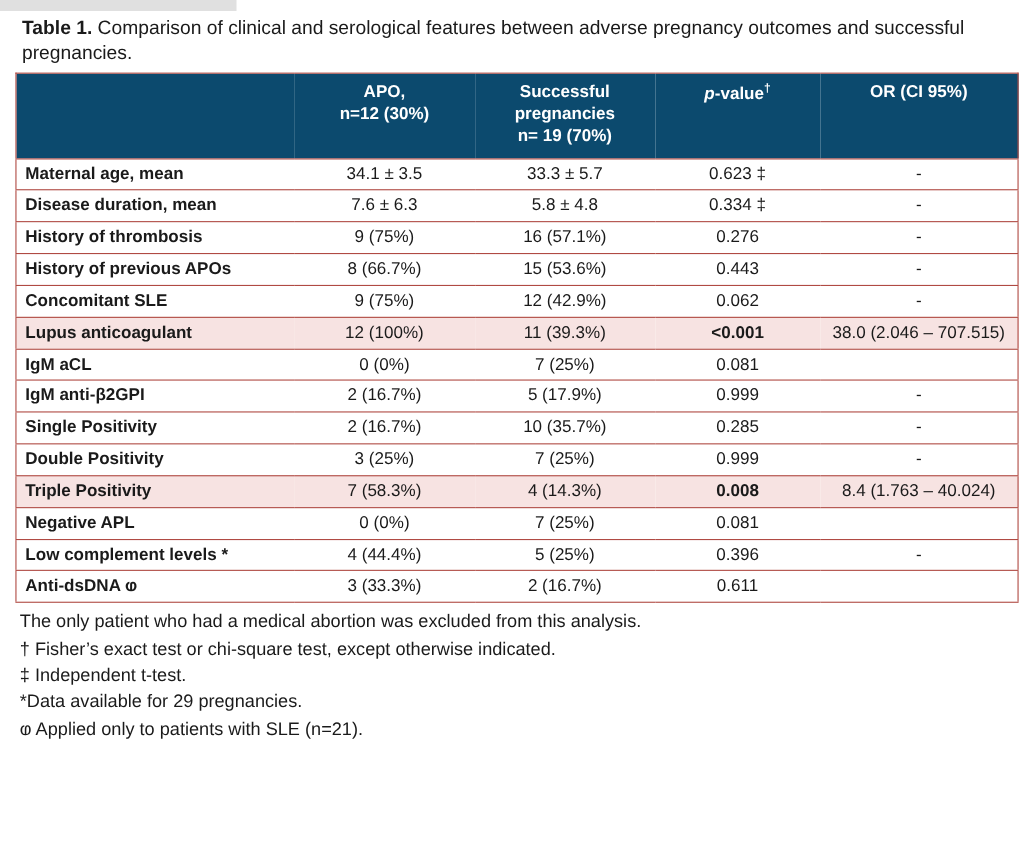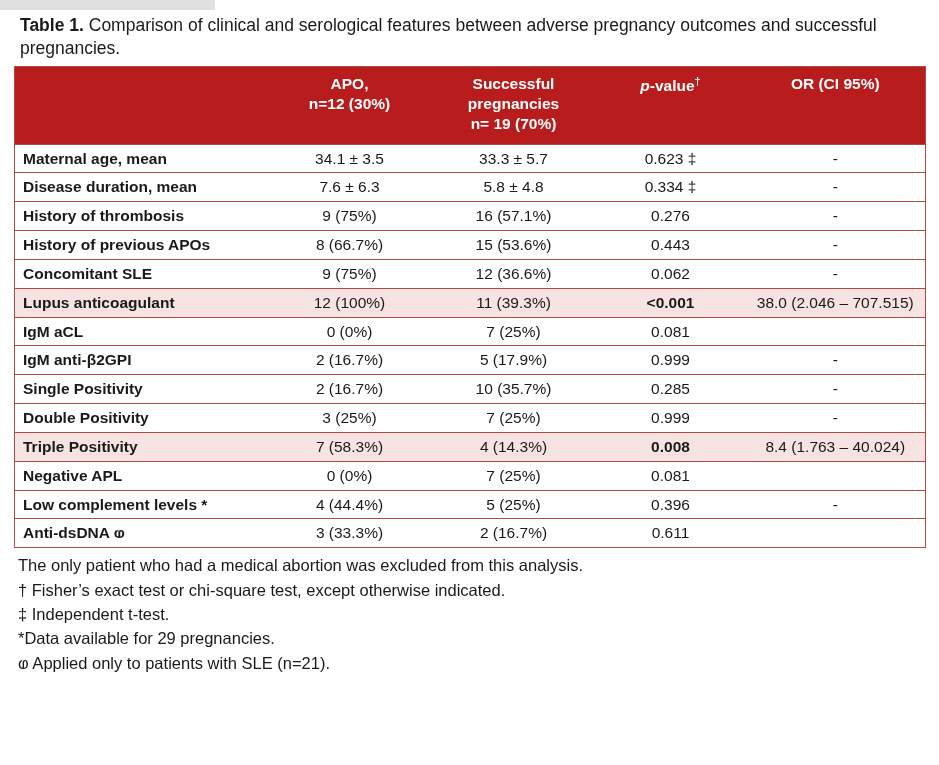--- a/index.html
+++ b/index.html
@@ -41,21 +41,21 @@
     table-layout: fixed;
     border: 1.5px solid #b04a43;
   }
   table.tbl col.c0 { width: 253px; }
   table.tbl col.c1 { width: 164px; }
   table.tbl col.c2 { width: 164px; }
   table.tbl col.c3 { width: 150px; }
   table.tbl col.c4 { width: 180px; }
 
   thead th {
-    background: #b91c1c;
+    background: #0c4a6e;
     color: #ffffff;
     font-size: 15.5px;
     font-weight: bold;
     padding: 7px 6px 9px 6px;
     text-align: center;
     vertical-align: top;
     line-height: 1.3;
     border: none;
   }
   thead th.first { text-align: left; }
@@ -151,21 +151,21 @@
         <tr>
           <td class="label">History of previous APOs</td>
           <td>8 (66.7%)</td>
           <td>15 (53.6%)</td>
           <td>0.443</td>
           <td>-</td>
         </tr>
         <tr>
           <td class="label">Concomitant SLE</td>
           <td>9 (75%)</td>
-          <td>12 (36.6%)</td>
+          <td>12 (42.9%)</td>
           <td>0.062</td>
           <td>-</td>
         </tr>
         <tr class="hl">
           <td class="label">Lupus anticoagulant</td>
           <td>12 (100%)</td>
           <td>11 (39.3%)</td>
           <td class="bold">&lt;0.001</td>
           <td>38.0 (2.046 – 707.515)</td>
         </tr>

